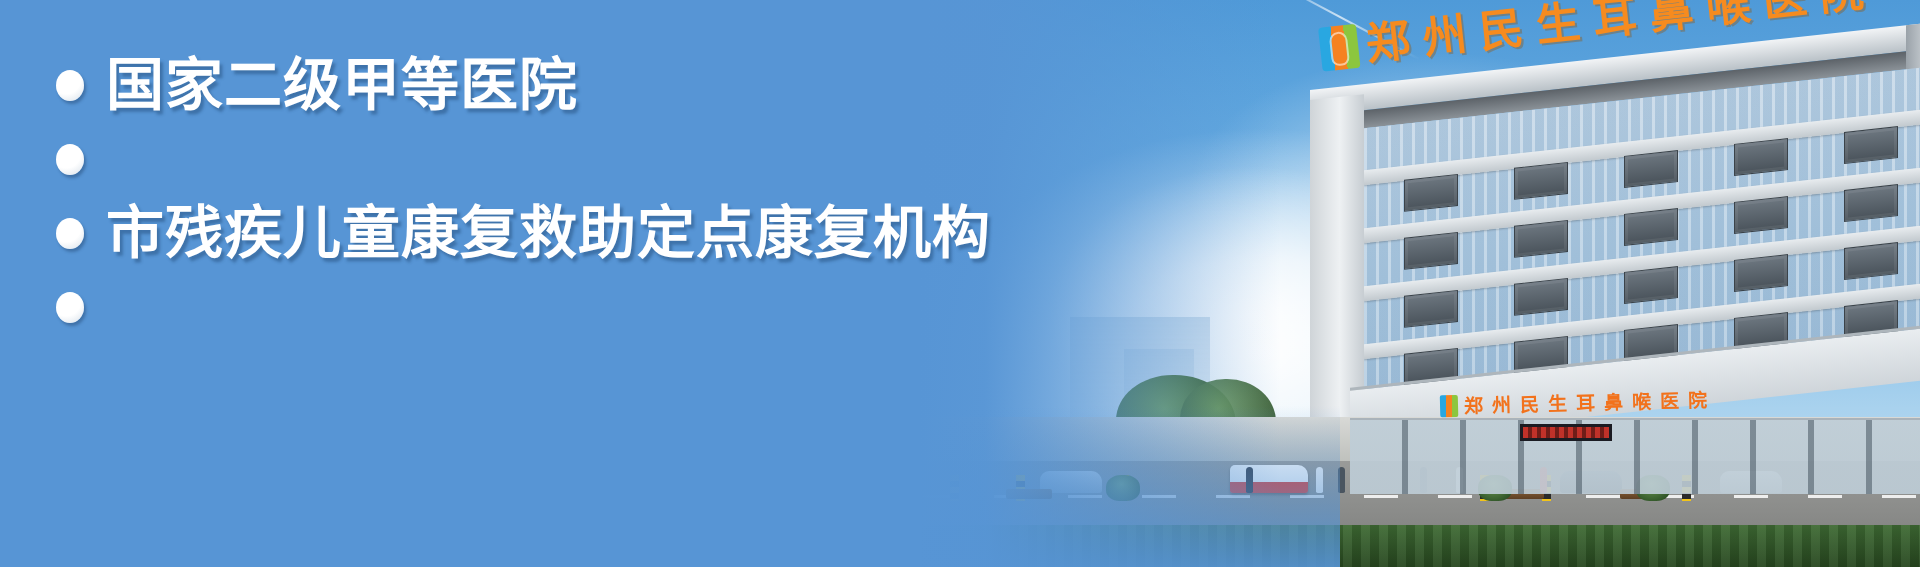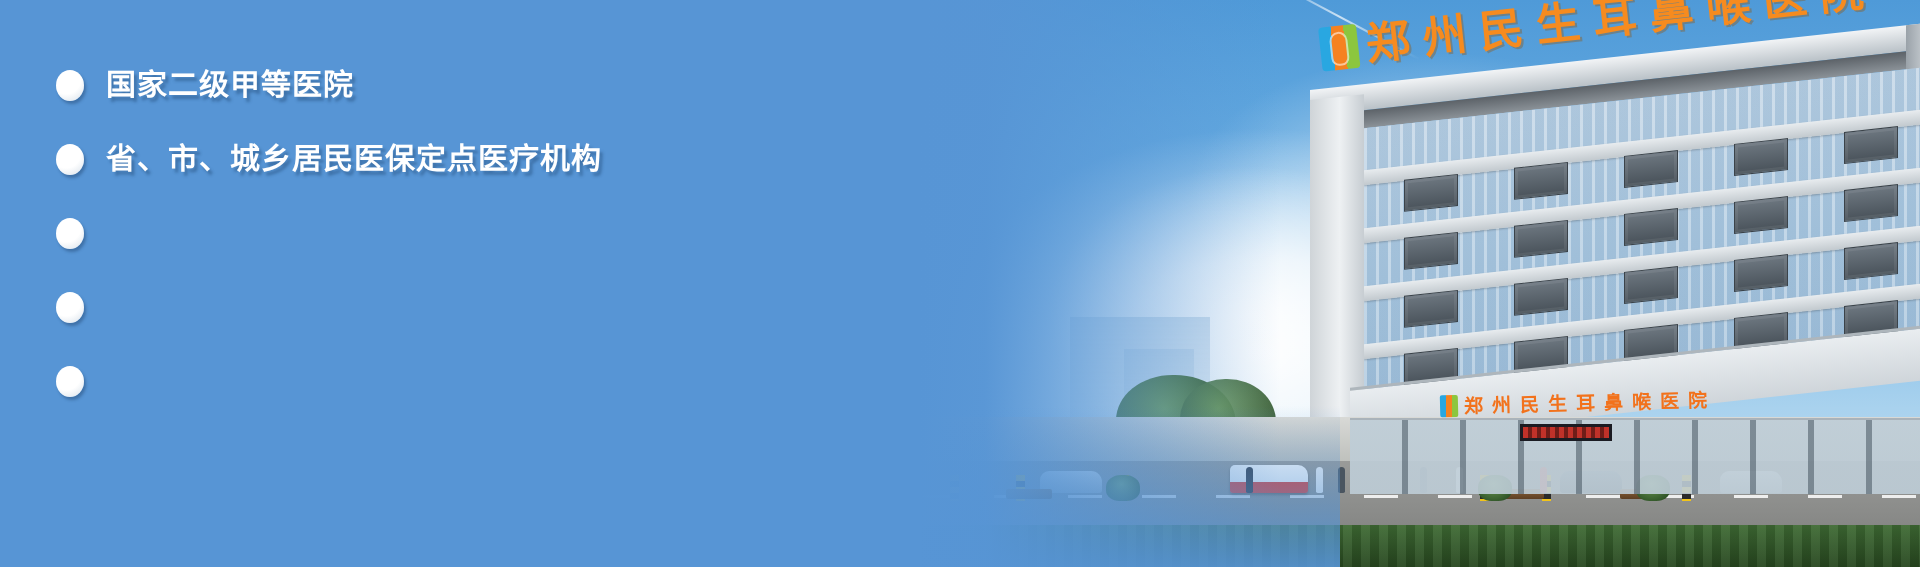--- a/index.html
+++ b/index.html
@@ -339,21 +339,21 @@
   .bullet-dot {
     flex: 0 0 auto;
     width: 28px;
     height: 31px;
     border-radius: 50%;
     background: radial-gradient(circle at 36% 30%, #ffffff 0%, #ffffff 52%, #e9eef3 78%, #b9c4cd 100%);
     box-shadow: 2px 3px 3px rgba(20,50,85,.35);
     margin-right: 22px;
   }
   .bullet-text {
-    font-size: 30px;
+    font-size: 58px;
     font-weight: 700;
     color: #ffffff;
     letter-spacing: 1px;
     line-height: 1;
     white-space: nowrap;
     text-shadow: 3px 4px 3px rgba(30,70,115,.45);
   }
 </style>
 </head>
 <body>
@@ -461,31 +461,28 @@
     <div class="facade-sign-text">郑州民生耳鼻喉医院</div>
   </div>
 
   <div class="copy">
 
     <div class="bullet-row">
       <span class="bullet-dot"></span>
       <span class="bullet-text">国家二级甲等医院</span>
     </div>
 
+
     <div class="bullet-row">
       <span class="bullet-dot"></span>
-      <span class="bullet-text">省、市、城乡居民医保定点医疗机构</span>
     </div>
 
     <div class="bullet-row">
       <span class="bullet-dot"></span>
+      <span class="bullet-text">市残疾儿童康复救助定点康复机构</span>
     </div>
 
     <div class="bullet-row">
       <span class="bullet-dot"></span>
     </div>
 
-    <div class="bullet-row">
-      <span class="bullet-dot"></span>
-    </div>
-
   </div>
 </div>
 
 </body></html>

